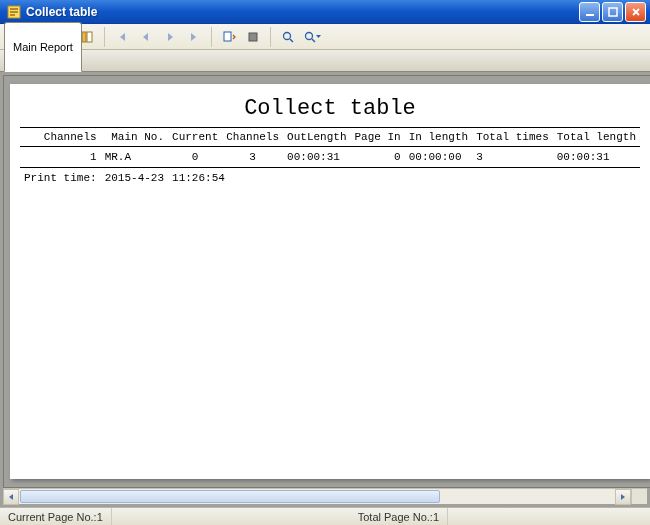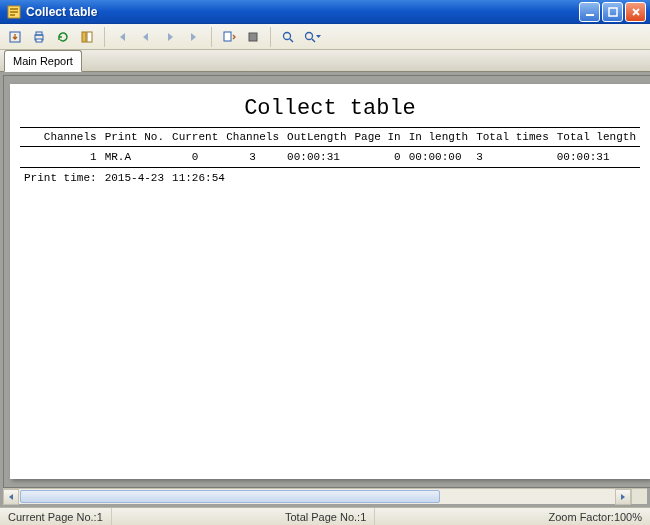--- a/index.html
+++ b/index.html
@@ -51,21 +51,21 @@
   }
 
   
   .tabstrip {
     height: 22px; display:flex; align-items:flex-end; padding-left:4px;
     background: linear-gradient(to bottom, #eeece5, #d6d3c4);
     border-bottom:1px solid #8b8878;
   }
   .tab {
     background: #fff; border:1px solid #8b8878; border-bottom:1px solid #fff;
-    border-radius: 3px 3px 0 0; padding: 4px 8px;
+    border-radius: 3px 3px 0 0; padding: 18px 8px;
     font-size:11px; cursor:pointer; position:relative; top:1px;
   }
 
   
   .viewport-wrap { flex:1; display:flex; background:#a0a09c; padding:3px 3px 0 3px;}
   .viewport { flex:1; background:#a0a09c; position:relative; display:flex; border:1px solid #7a7a72;}
   .vscroll {
     width:16px; background: linear-gradient(to right,#f5f4ef,#e5e2d6);
     border-left:1px solid #c4c1b2; display:flex; flex-direction:column;
   }
@@ -236,21 +236,21 @@
 
   <div class="viewport-wrap">
     <div class="viewport">
       <div class="page-area">
         <div class="page">
           <div class="rpt-title">Collect table</div>
           <table class="rpt">
             <thead>
               <tr>
                 <th>Channels</th>
-                <th>Print No.</th>
+                <th>Main No.</th>
                 <th class="ctr">Current</th>
                 <th class="ctr">Channels</th>
                 <th>OutLength</th>
                 <th class="num">Page In</th>
                 <th>In length</th>
                 <th>Total times</th>
                 <th>Total length</th>
               </tr>
             </thead>
             <tbody>
@@ -314,17 +314,13 @@
   <div class="cell">
     <span>Current Page No.: </span>
     <span>1</span>
   </div>
   <div class="spacer"></div>
   <div class="cell">
     <span>Total Page No.: </span>
     <span>1</span>
   </div>
   <div class="spacer"></div>
-  <div class="cell">
-    <span>Zoom Factor: </span>
-    <span>100%</span>
-  </div>
 </div>
 
 </body></html>

